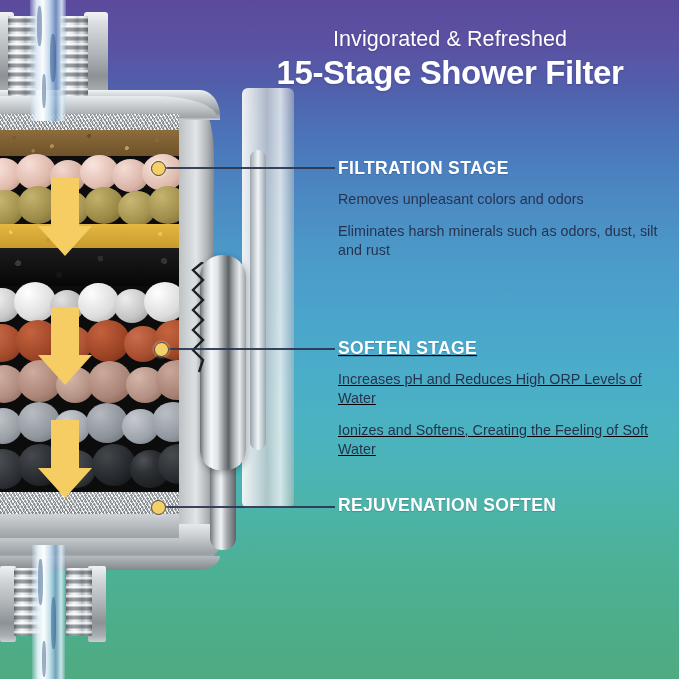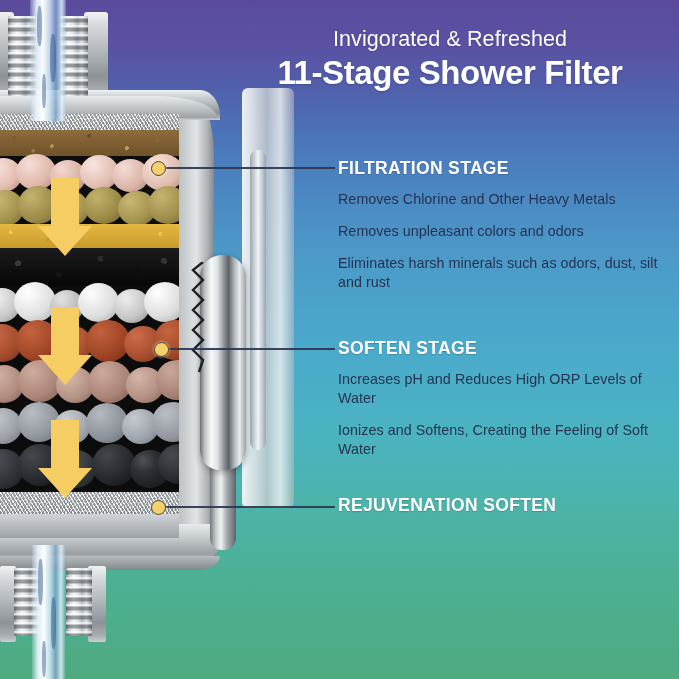--- a/index.html
+++ b/index.html
@@ -47,21 +47,21 @@
     color:#ffffff;font-weight:bold;font-size:17.5px;letter-spacing:.35px;
     text-shadow:0 1px 1px rgba(20,30,70,.22);
     margin-bottom:11px;
   }
   .para{
     color:#26334f;font-size:14.3px;line-height:1.32;margin-bottom:13px;
     letter-spacing:.05px;
   }
   .para:last-child{margin-bottom:0;}
   #block-filtration{top:158px;}
-  #block-soften{top:338px;}
+  #block-soften{top:338px;text-decoration:underline;}
   #block-rejuvenation{top:495px;}
 
   
   .leader{
     position:absolute;height:1.6px;background:#2b3550;z-index:35;opacity:.92;
   }
   .dot{
     position:absolute;width:13px;height:13px;border-radius:50%;
     background:#f3d06a;border:1.8px solid #4a4330;z-index:36;
     box-shadow:0 0 3px rgba(255,255,255,.7);
@@ -218,21 +218,21 @@
     border-radius:8px;
   }
 </style>
 </head>
 <body>
 
 <div id="stage">
 
   <div class="title-wrap">
     <div class="kicker">Invigorated &amp; Refreshed</div>
-    <div class="headline">11-Stage Shower Filter</div>
+    <div class="headline">15-Stage Shower Filter</div>
   </div>
 
   <div id="filter">
 
     <div class="thread-block" style="left:16px;top:16px;width:28px;height:80px;">
         <div class="thread-ridges"></div>
       </div>
     <div class="thread-block" style="left:68px;top:16px;width:28px;height:80px;">
         <div class="thread-ridges"></div>
       </div>
@@ -364,21 +364,20 @@
   <div class="dot" style="left:151px;top:161px;"></div>
 
   <div class="leader" style="left:166px;top:348px;width:169px;"></div>
   <div class="dot" style="left:154px;top:342px;"></div>
 
   <div class="leader" style="left:163px;top:506px;width:172px;"></div>
   <div class="dot" style="left:151px;top:500px;"></div>
 
   <div class="block" id="block-filtration">
     <div class="block-title">FILTRATION STAGE</div>
-    <div class="para">Removes Chlorine and Other Heavy Metals</div>
     <div class="para">Removes unpleasant colors and odors</div>
     <div class="para">Eliminates harsh minerals such as odors, dust, silt and rust</div>
   </div>
 
   <div class="block" id="block-soften">
     <div class="block-title">SOFTEN STAGE</div>
     <div class="para">Increases pH and Reduces High ORP Levels of Water</div>
     <div class="para">Ionizes and Softens, Creating the Feeling of Soft Water</div>
   </div>
 

